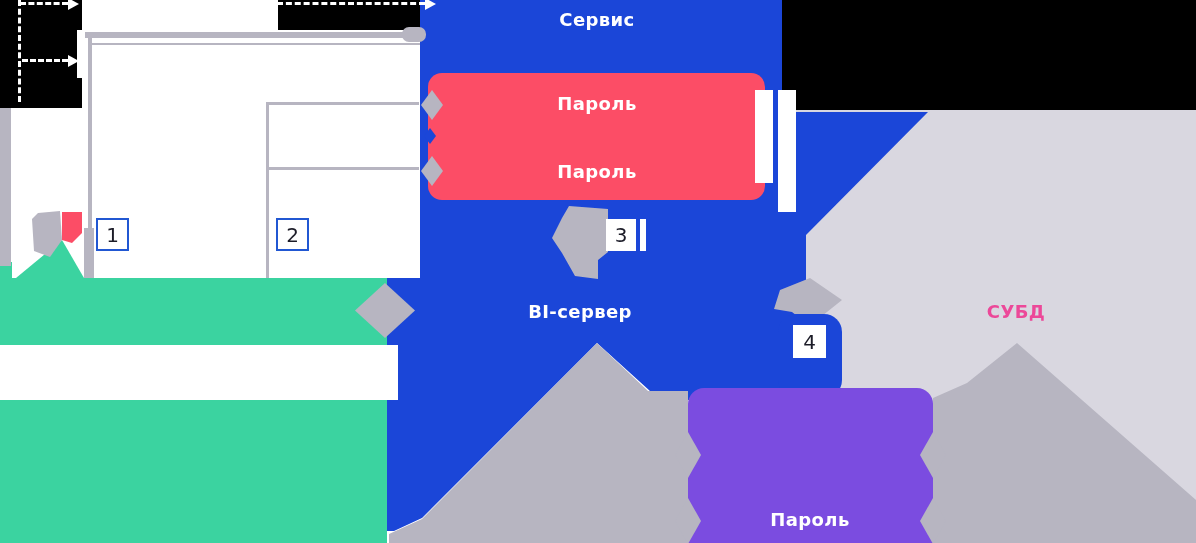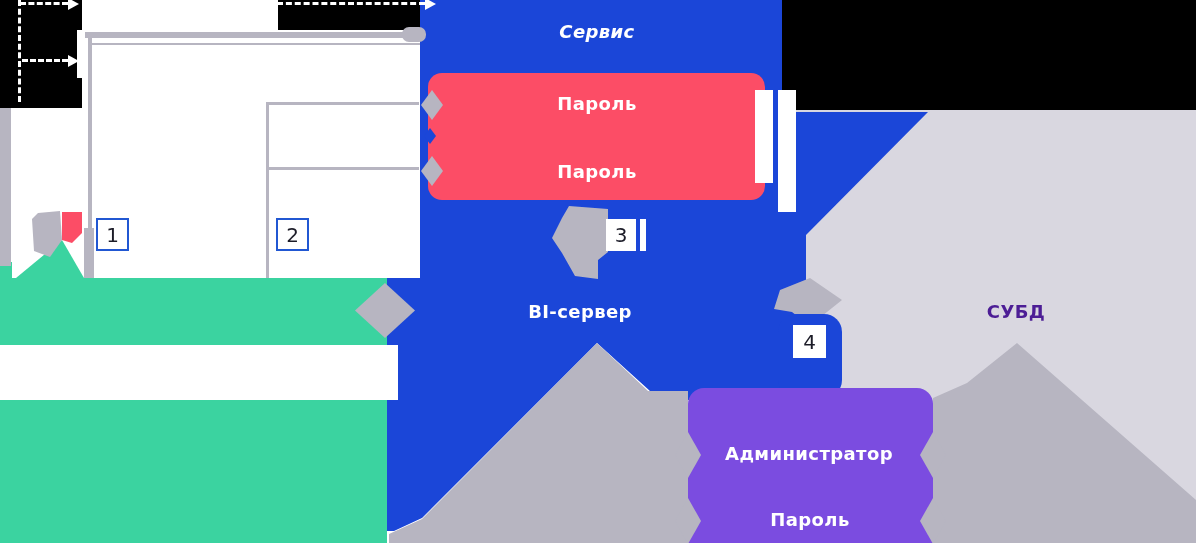--- a/index.html
+++ b/index.html
@@ -22,21 +22,21 @@
   .mountain2{clip-path:polygon(1017px 343px,1196px 500px,1196px 543px,933px 543px,933px 398px,967px 383px);}
   .blob3{clip-path:polygon(569px 206px,608px 209px,608px 252px,598px 260px,598px 279px,575px 276px,562px 253px,552px 238px,562px 218px);}
   .arrow4{clip-path:polygon(810px 278px,842px 300px,822px 316px,806px 323px,792px 312px,774px 309px,780px 290px);}
   .green-mtn{clip-path:polygon(62px 240px,84px 278px,16px 278px);}
   .gray-blob{clip-path:polygon(34px 251px,32px 219px,38px 213px,60px 211px,62px 240px,50px 257px);}
   .red-pent{clip-path:polygon(62px 212px,82px 212px,82px 233px,72px 243px,62px 240px);}
   .diamond{clip-path:polygon(50% 0,100% 50%,50% 100%,0 50%);}
   
   .lbl{position:absolute;transform:translate(-50%,-50%);color:#ffffff;font-size:18px;font-weight:600;
        letter-spacing:.4px;white-space:nowrap;}
-  .lbl.dark{color:#4c1d95;}
+  .lbl.dark{color:#ec4899;}
   .badge{position:absolute;display:flex;align-items:center;justify-content:center;background:#ffffff;
          color:#1c1c28;font-size:20px;font-weight:400;}
   .badge.bordered{border:2px solid #2157d2;box-sizing:border-box;}
   
   .dash-h{position:absolute;height:0;border-top:3px dashed #ffffff;}
   .dash-v{position:absolute;width:0;border-left:3px dashed #ffffff;}
   .head-r{position:absolute;width:0;height:0;border-left:11px solid #ffffff;
           border-top:6px solid transparent;border-bottom:6px solid transparent;}
   .round14{border-radius:14px;}
 </style>
@@ -68,21 +68,21 @@
   <div class="abs c-mgray" style="left:84px;top:228px;width:10px;height:50px;"></div>
 
   <div class="abs c-mgray" style="left:85px;top:32px;width:337px;height:6px;"></div>
   <div class="abs c-mgray" style="left:88px;top:43px;width:332px;height:2px;"></div>
   <div class="abs c-mgray" style="left:402px;top:27px;width:24px;height:15px;border-radius:7px;"></div>
   <div class="abs c-mgray" style="left:88px;top:33px;width:4px;height:245px;"></div>
   <div class="abs c-mgray" style="left:266px;top:103px;width:3px;height:175px;"></div>
   <div class="abs c-mgray" style="left:266px;top:102px;width:153px;height:3px;"></div>
   <div class="abs c-mgray" style="left:266px;top:167px;width:153px;height:3px;"></div>
 
-  <div class="lbl" style="left:597px;top:31px;font-style:italic;">Сервис</div>
+  <div class="lbl" style="left:597px;top:19px;">Сервис</div>
 
   <div class="abs c-red round14" style="left:428px;top:73px;width:337px;height:127px;"></div>
   <div class="lbl" style="left:597px;top:103px;">Пароль</div>
   <div class="lbl" style="left:597px;top:171px;">Пароль</div>
   <div class="abs c-mgray diamond" style="left:421px;top:90px;width:22px;height:30px;"></div>
   <div class="abs c-mgray diamond" style="left:421px;top:156px;width:22px;height:30px;"></div>
   <div class="abs c-blue diamond" style="left:424px;top:128px;width:12px;height:16px;"></div>
 
   <div class="abs c-white" style="left:755px;top:90px;width:18px;height:93px;"></div>
   <div class="abs c-white" style="left:778px;top:90px;width:18px;height:122px;"></div>
@@ -95,21 +95,20 @@
   <div class="badge bordered" style="left:96px;top:218px;width:33px;height:33px;">1</div>
   <div class="badge bordered" style="left:276px;top:218px;width:33px;height:33px;">2</div>
 
   <div class="full c-mgray arrow4"></div>
   <div class="abs c-blue" style="left:778px;top:314px;width:64px;height:84px;border-radius:18px;"></div>
   <div class="badge" style="left:793px;top:325px;width:33px;height:33px;">4</div>
 
   <div class="lbl dark" style="left:1016px;top:311px;">СУБД</div>
 
   <div class="abs c-purple" style="left:688px;top:388px;width:245px;height:155px;border-radius:16px 16px 0 0;"></div>
-  <div class="lbl" style="left:809px;top:453px;">Администратор</div>
   <div class="lbl" style="left:810px;top:519px;">Пароль</div>
   <div class="abs c-mgray diamond" style="left:675px;top:432px;width:26px;height:46px;"></div>
   <div class="abs c-mgray diamond" style="left:675px;top:498px;width:26px;height:46px;"></div>
   <div class="abs c-mgray diamond" style="left:920px;top:432px;width:26px;height:46px;"></div>
   <div class="abs c-mgray diamond" style="left:920px;top:498px;width:26px;height:46px;"></div>
 
   <div class="abs c-mgray diamond" style="left:355px;top:283px;width:60px;height:55px;"></div>
 
   <div class="dash-v" style="left:18px;top:0;height:102px;"></div>
   <div class="dash-h" style="left:20px;top:2px;width:48px;"></div>

